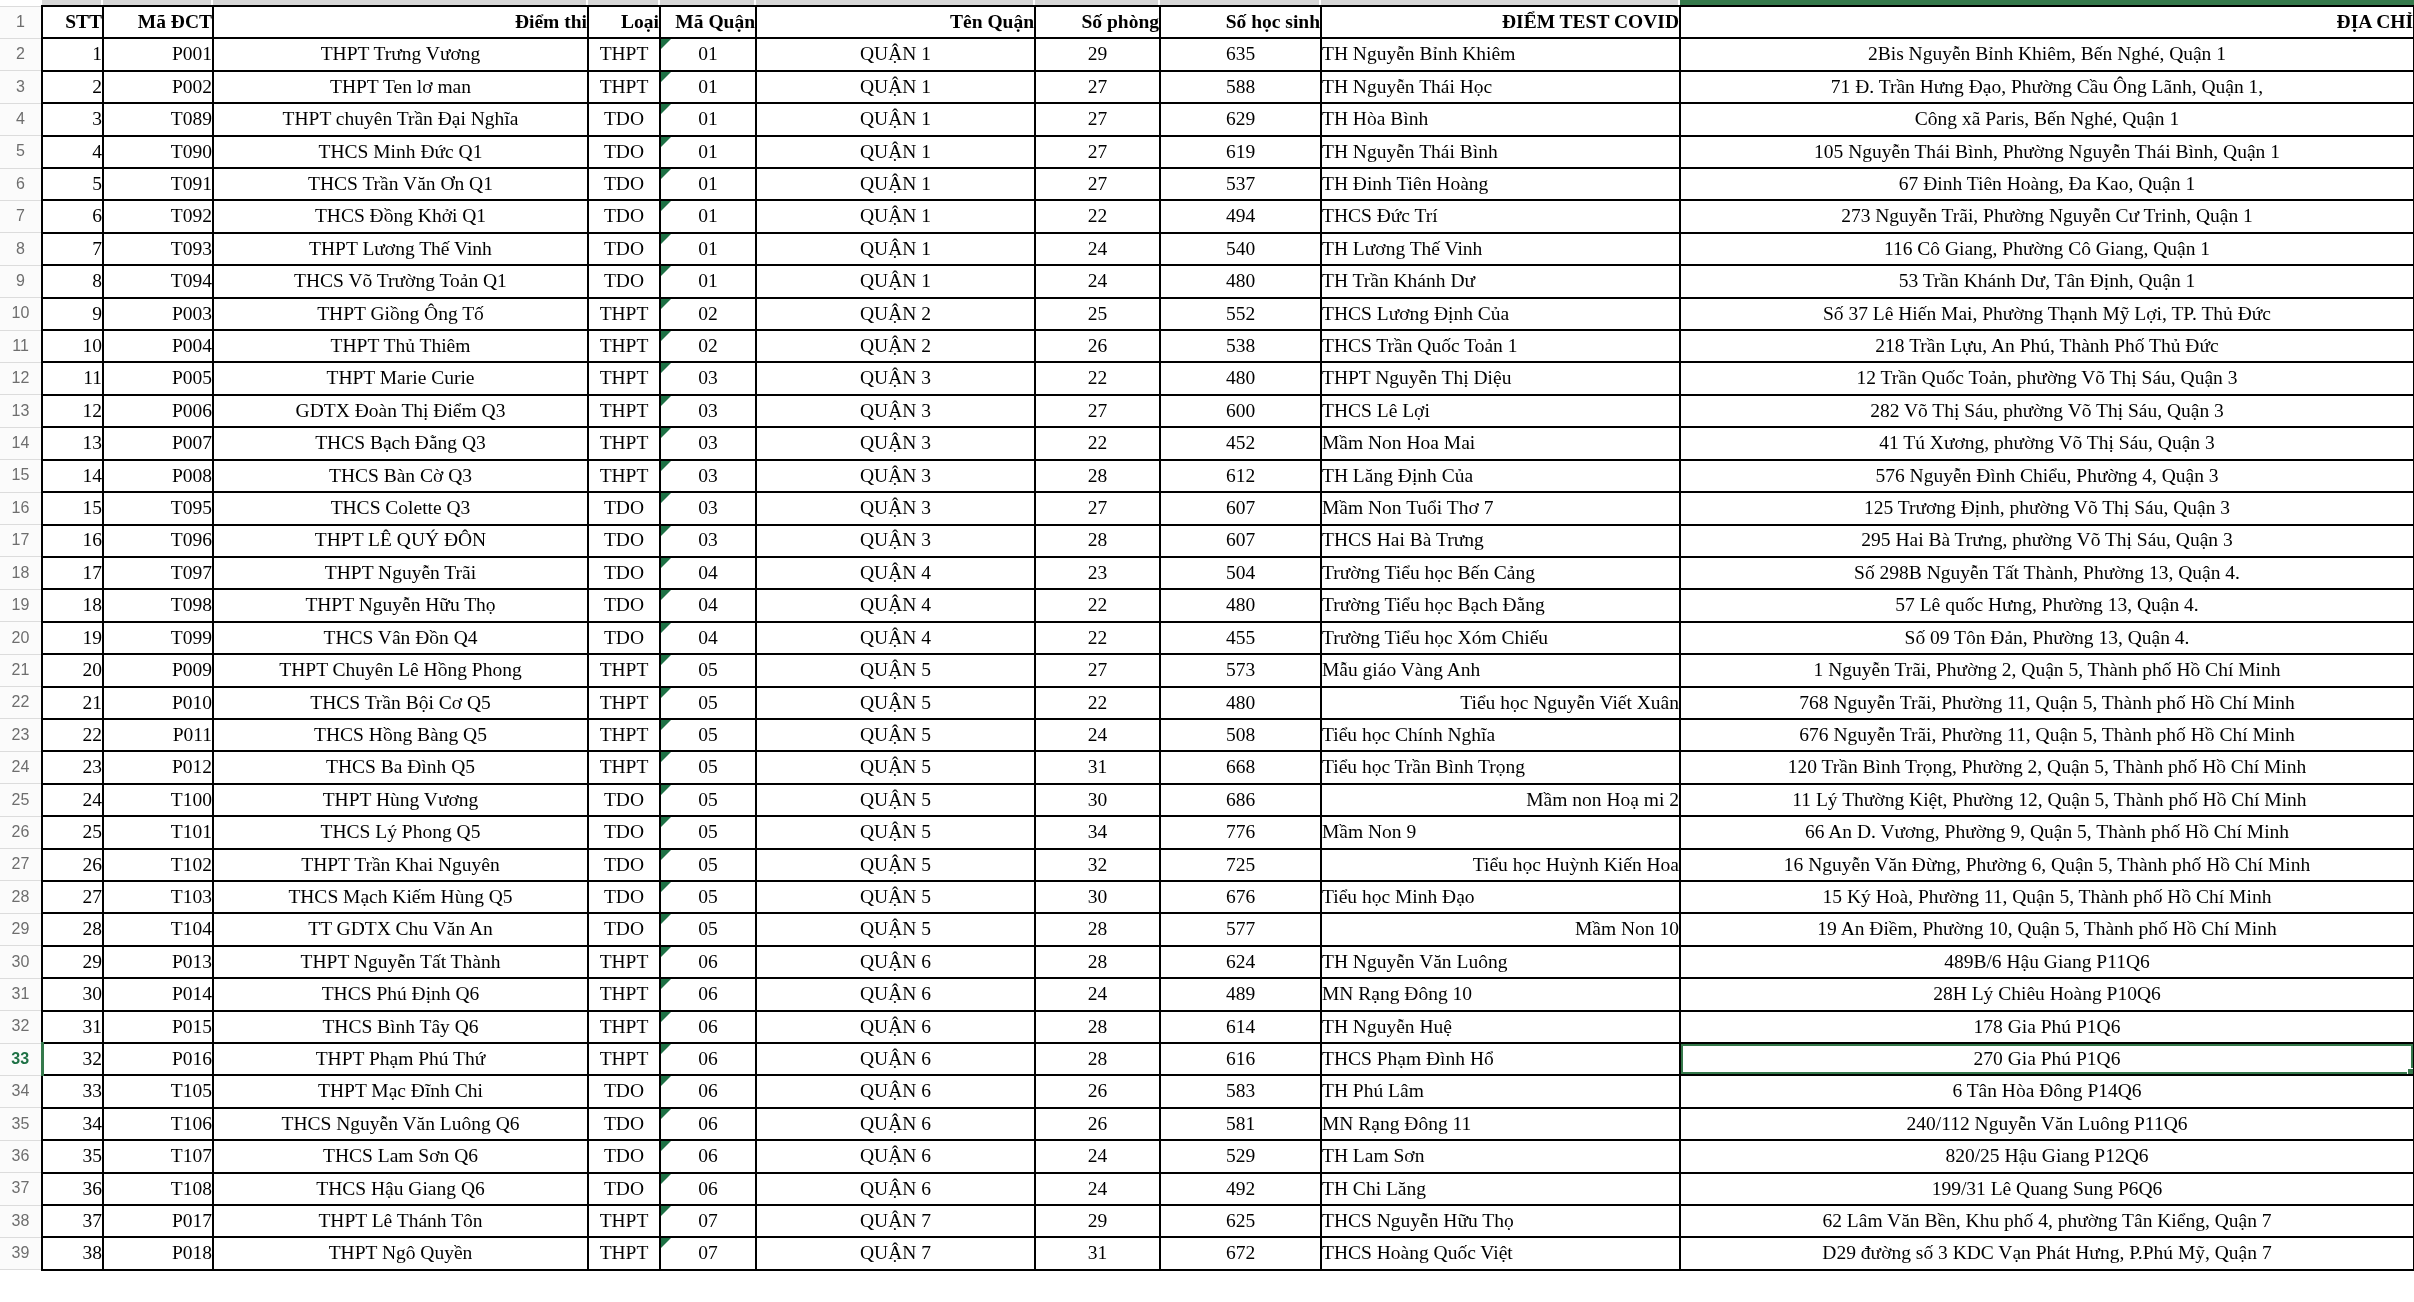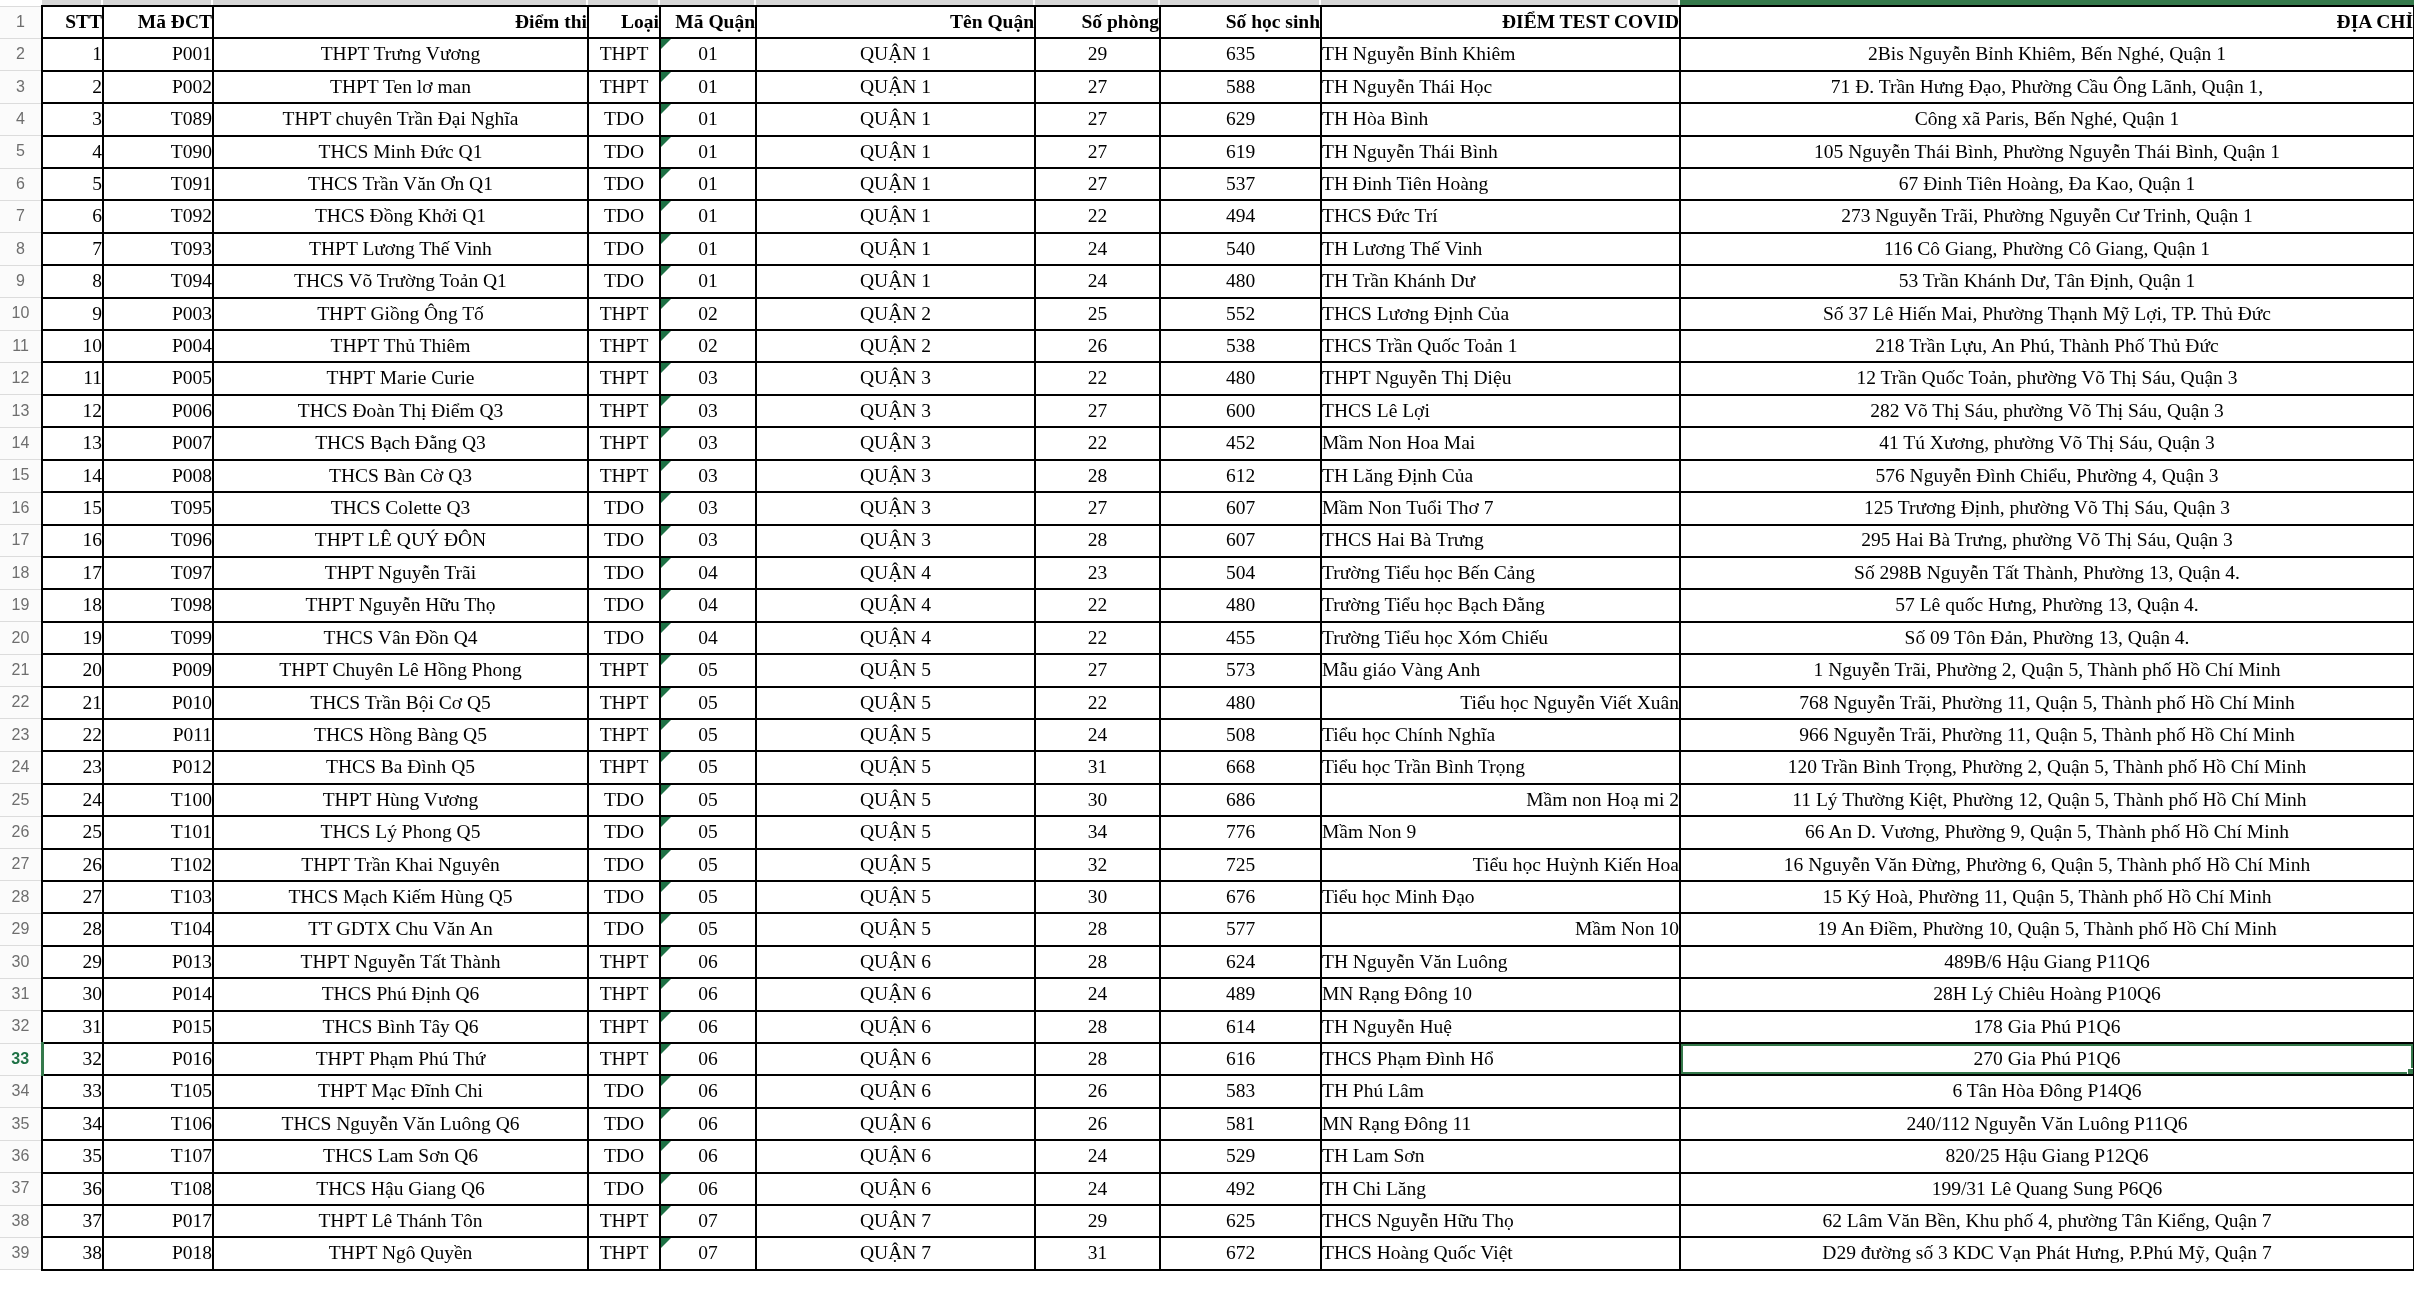--- a/index.html
+++ b/index.html
@@ -239,21 +239,21 @@
         <td class="dc c5">QUẬN 3</td>
         <td class="dc c6">22</td>
         <td class="dc c7">480</td>
         <td class="dc c8">THPT Nguyễn Thị Diệu</td>
         <td class="dc c9">12 Trần Quốc Toản, phường Võ Thị Sáu, Quận 3</td>
       </tr>
       <tr>
         <td class="rn">13</td>
         <td class="dc c0">12</td>
         <td class="dc c1">P006</td>
-        <td class="dc c2">THCS Đoàn Thị Điểm Q3</td>
+        <td class="dc c2">GDTX Đoàn Thị Điểm Q3</td>
         <td class="dc c3">THPT</td>
         <td class="dc c4">03<span class="tri"></span></td>
         <td class="dc c5">QUẬN 3</td>
         <td class="dc c6">27</td>
         <td class="dc c7">600</td>
         <td class="dc c8">THCS Lê Lợi</td>
         <td class="dc c9">282 Võ Thị Sáu, phường Võ Thị Sáu, Quận 3</td>
       </tr>
       <tr>
         <td class="rn">14</td>
@@ -376,21 +376,21 @@
         <td class="rn">23</td>
         <td class="dc c0">22</td>
         <td class="dc c1">P011</td>
         <td class="dc c2">THCS Hồng Bàng Q5</td>
         <td class="dc c3">THPT</td>
         <td class="dc c4">05<span class="tri"></span></td>
         <td class="dc c5">QUẬN 5</td>
         <td class="dc c6">24</td>
         <td class="dc c7">508</td>
         <td class="dc c8">Tiểu học Chính Nghĩa</td>
-        <td class="dc c9">966 Nguyễn Trãi, Phường 11, Quận 5, Thành phố Hồ Chí Minh</td>
+        <td class="dc c9">676 Nguyễn Trãi, Phường 11, Quận 5, Thành phố Hồ Chí Minh</td>
       </tr>
       <tr>
         <td class="rn">24</td>
         <td class="dc c0">23</td>
         <td class="dc c1">P012</td>
         <td class="dc c2">THCS Ba Đình Q5</td>
         <td class="dc c3">THPT</td>
         <td class="dc c4">05<span class="tri"></span></td>
         <td class="dc c5">QUẬN 5</td>
         <td class="dc c6">31</td>

